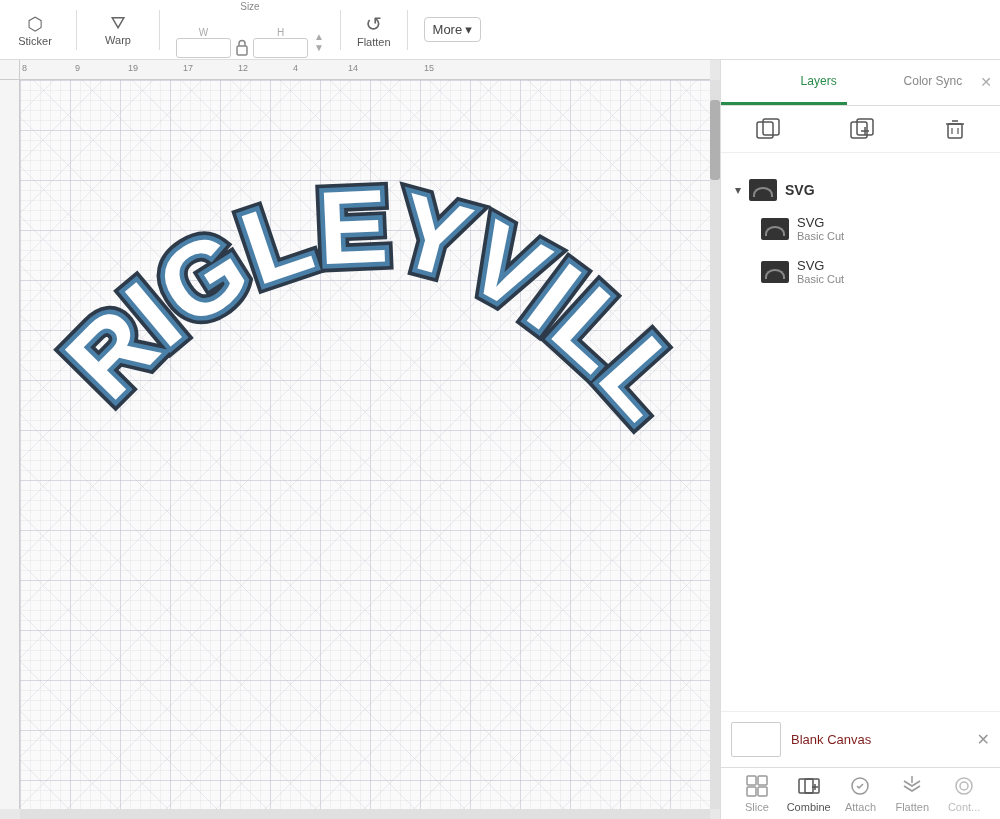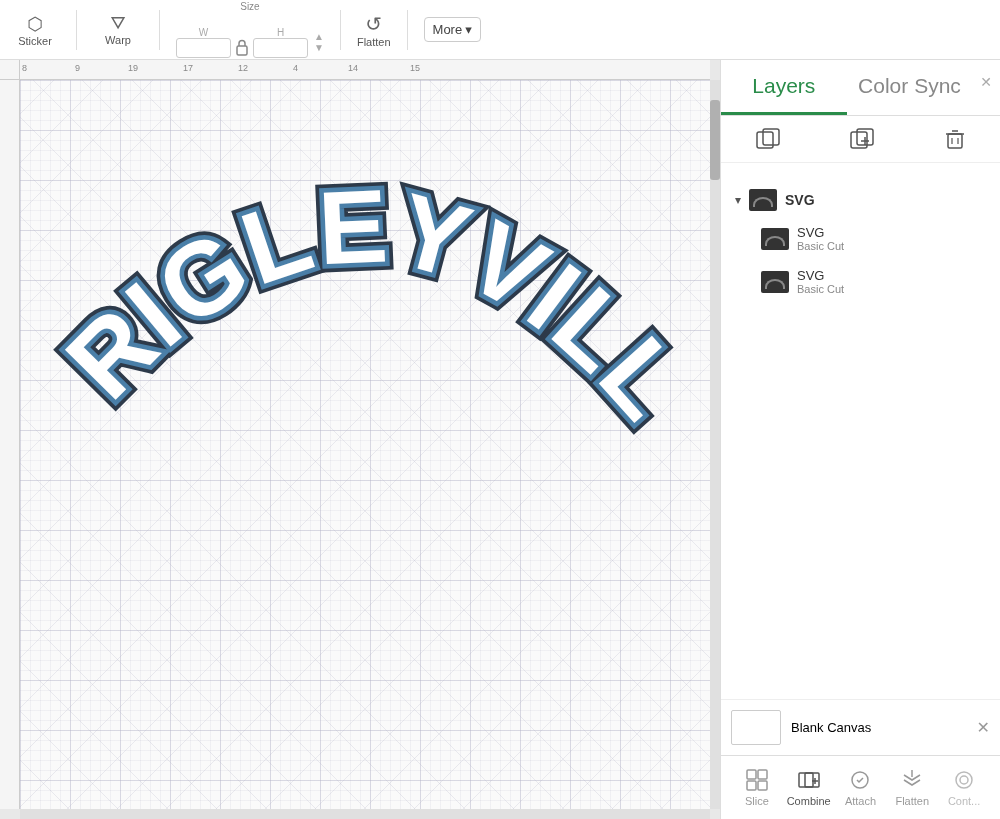--- a/index.html
+++ b/index.html
@@ -209,22 +209,22 @@
     }
 
     .panel-tabs {
       display: flex;
       border-bottom: 1px solid #ddd;
       background: #fff;
     }
     .panel-tab {
       flex: 1;
       padding: 14px 10px;
-      text-align: center;
-      font-size: 21px;
+      text-align: right;
+      font-size: 12px;
       font-weight: 500;
       color: #888;
       cursor: pointer;
       border-bottom: 3px solid transparent;
     }
     .panel-tab.active {
       color: #2a8c4a;
       border-bottom: 3px solid #2a8c4a;
     }
 
@@ -324,32 +324,32 @@
     .blank-canvas-thumb {
       width: 50px;
       height: 35px;
       background: #fff;
       border: 1px solid #ccc;
       border-radius: 2px;
       flex-shrink: 0;
     }
     .blank-canvas-label {
       font-size: 13px;
-      color: #000000;
+      color: #7f1d1d;
     }
     .blank-canvas-x {
       margin-left: auto;
       font-size: 16px;
       color: #999;
       cursor: pointer;
     }
 
     
     .bottom-bar {
-      height: 64px;
+      height: 52px;
       background: #fff;
       border-top: 1px solid #ddd;
       display: flex;
       align-items: center;
       justify-content: space-around;
       padding: 0 10px;
     }
     .bottom-action {
       display: flex;
       flex-direction: column;
@@ -421,21 +421,21 @@
 
     <div class="ruler-h">
       <div style="position:relative;width:100%;height:100%;">
         <span class="ruler-label" style="left:2px;top:3px;">8</span>
         <span class="ruler-label" style="left:55px;top:3px;">9</span>
         <span class="ruler-label" style="left:108px;top:3px;">19</span>
         <span class="ruler-label" style="left:163px;top:3px;">17</span>
         <span class="ruler-label" style="left:218px;top:3px;">12</span>
         <span class="ruler-label" style="left:273px;top:3px;">4</span>
         <span class="ruler-label" style="left:328px;top:3px;">14</span>
-        <span class="ruler-label" style="left:390px;top:3px;">15</span>
+        <span class="ruler-label" style="left:404px;top:3px;">15</span>
       </div>
     </div>
 
     <div class="ruler-v"></div>
 
     <div class="scrollbar-v">
       <div class="scrollbar-thumb-v"></div>
     </div>
 
     <div class="scrollbar-h"></div>

